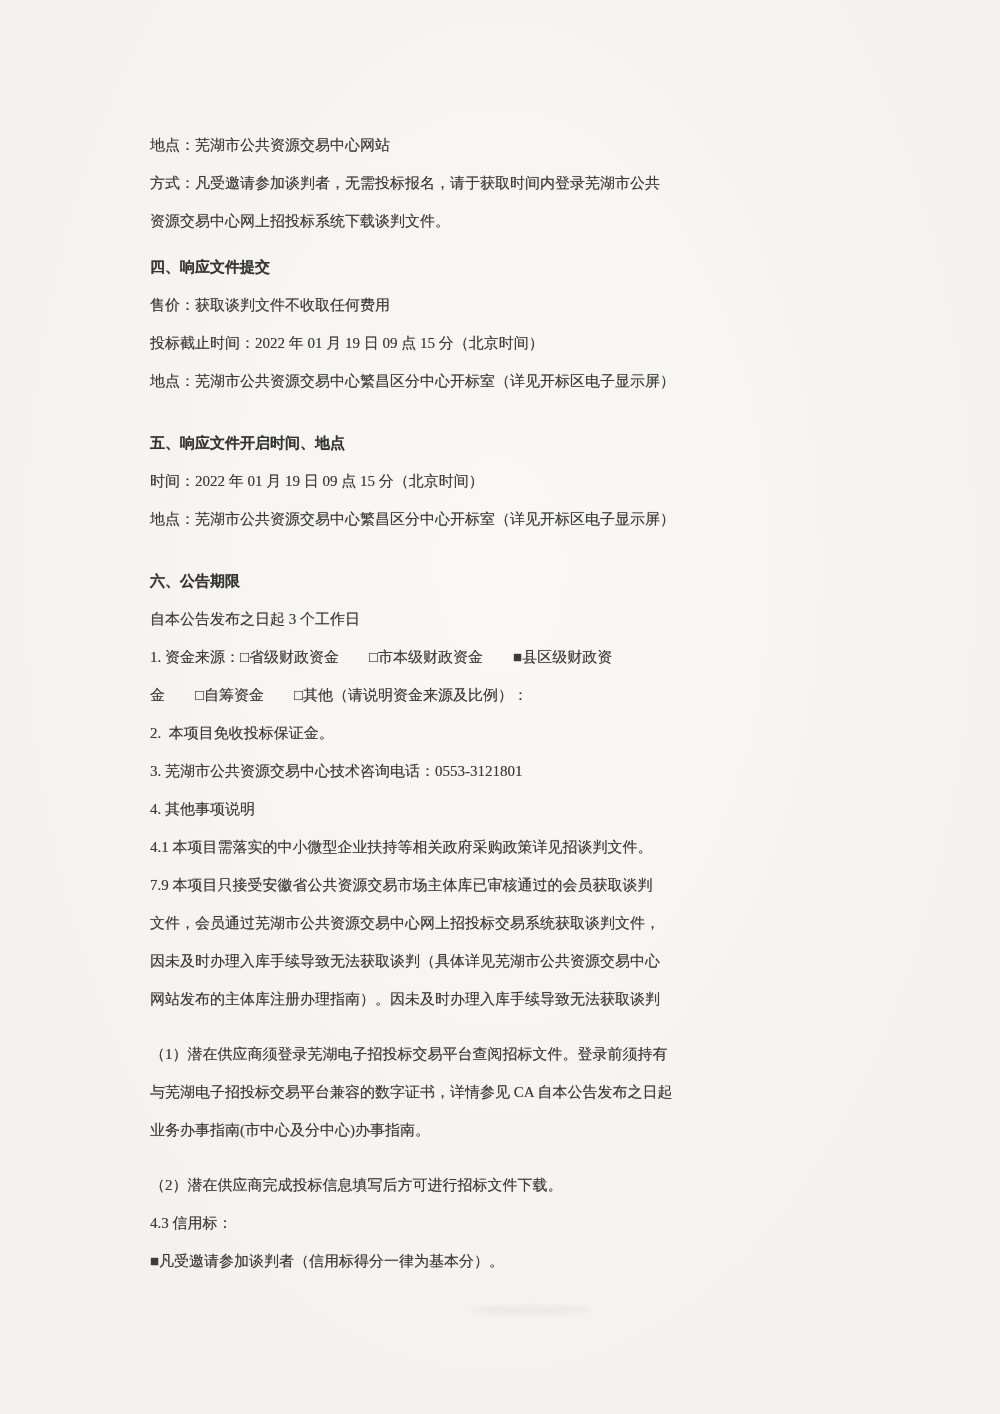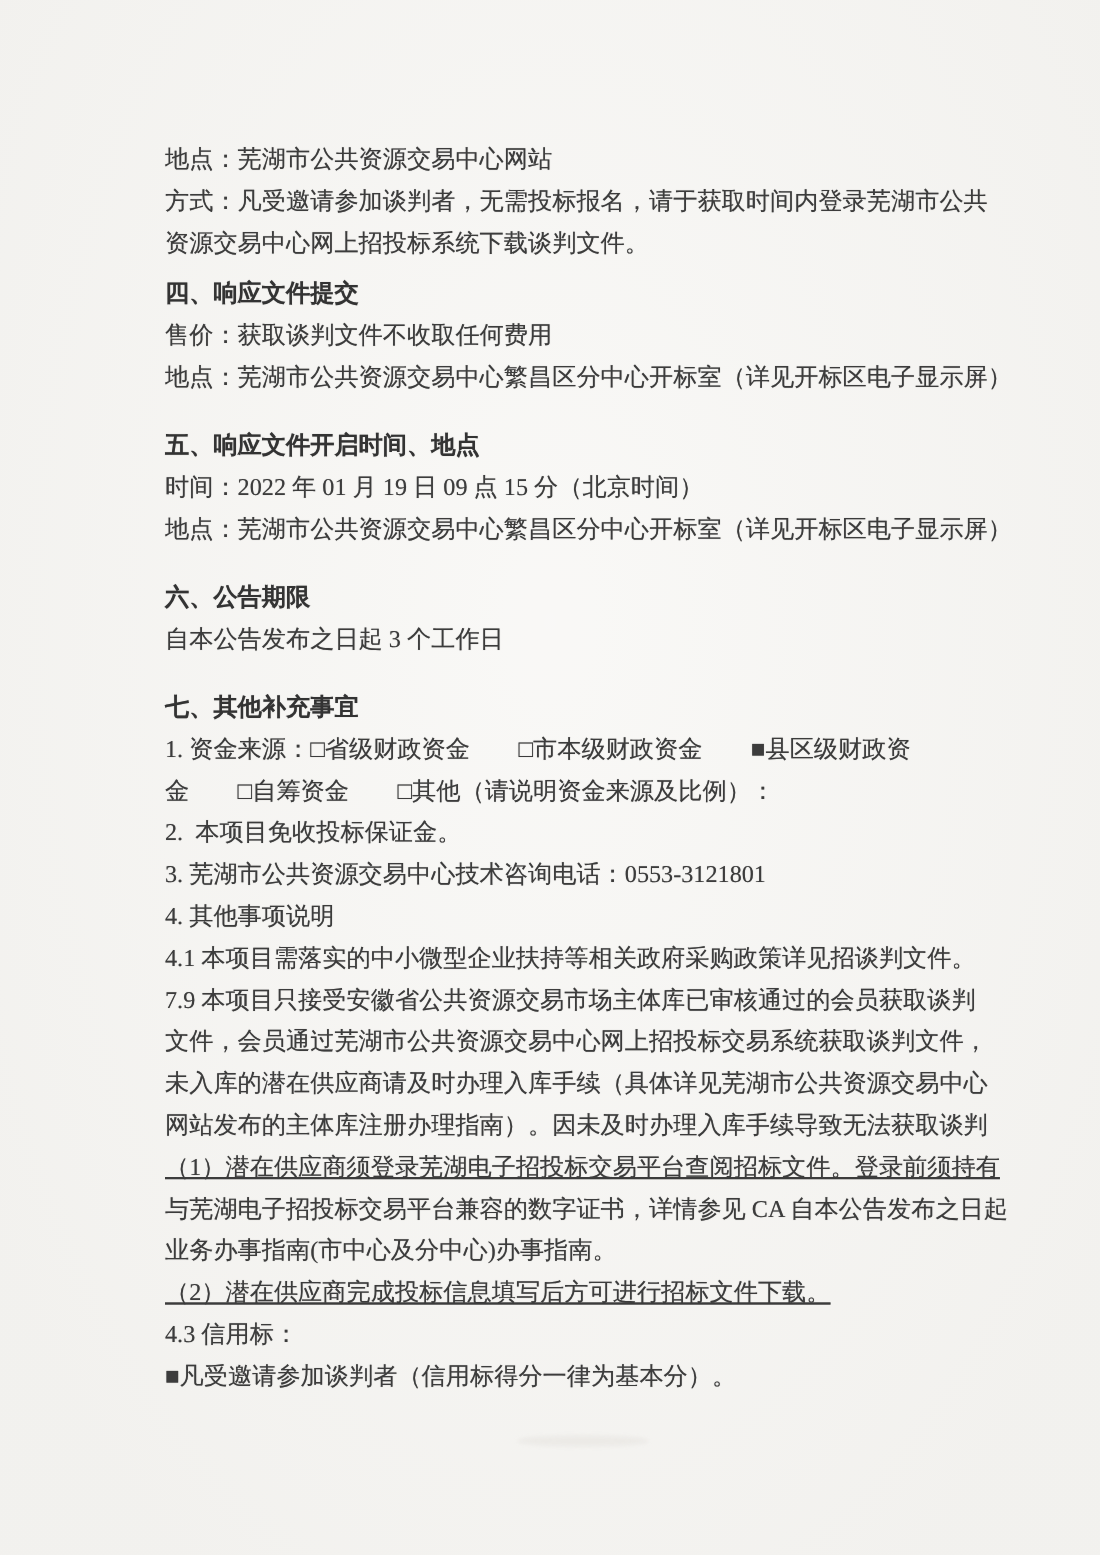--- a/index.html
+++ b/index.html
@@ -20,32 +20,32 @@
   }
   .content {
     position: absolute;
     left: 150px;
     top: 126px;
     width: 730px;
   }
   .line {
     height: 38px;
     line-height: 38px;
-    font-size: 22px;
+    font-size: 15px;
     white-space: pre;
     letter-spacing: 0px;
     text-shadow: 0 0 0.7px rgba(55,55,55,0.55);
   }
   .heading {
     font-weight: bold;
     color: #333333;
     margin-top: 24px;
   }
   .mt8 { margin-top: 8px; }
-  .mt9 { margin-top: 0; text-decoration: underline; }
+  .mt9 { margin-top: 17px; }
   
   .smudge {
     position: absolute;
     left: 470px;
     top: 1305px;
     width: 120px;
     height: 10px;
     background: rgba(180,175,165,0.12);
     border-radius: 50%;
     filter: blur(2px);
@@ -54,36 +54,36 @@
 </head>
 <body>
 
 <div class="page">
   <div class="content">
     <div class="line">地点：芜湖市公共资源交易中心网站</div>
     <div class="line">方式：凡受邀请参加谈判者，无需投标报名，请于获取时间内登录芜湖市公共</div>
     <div class="line">资源交易中心网上招投标系统下载谈判文件。</div>
     <div class="line heading mt8">四、响应文件提交</div>
     <div class="line">售价：获取谈判文件不收取任何费用</div>
+    <div class="line">投标截止时间：2022 年 01 月 19 日 09 点 15 分（北京时间）</div>
     <div class="line">地点：芜湖市公共资源交易中心繁昌区分中心开标室（详见开标区电子显示屏）</div>
     <div class="line heading">五、响应文件开启时间、地点</div>
     <div class="line">时间：2022 年 01 月 19 日 09 点 15 分（北京时间）</div>
     <div class="line">地点：芜湖市公共资源交易中心繁昌区分中心开标室（详见开标区电子显示屏）</div>
     <div class="line heading">六、公告期限</div>
     <div class="line">自本公告发布之日起 3 个工作日</div>
-    <div class="line heading">七、其他补充事宜</div>
     <div class="line">1. 资金来源：□省级财政资金　　□市本级财政资金　　■县区级财政资</div>
     <div class="line">金　　□自筹资金　　□其他（请说明资金来源及比例）：</div>
     <div class="line">2.  本项目免收投标保证金。</div>
     <div class="line">3. 芜湖市公共资源交易中心技术咨询电话：0553-3121801</div>
     <div class="line">4. 其他事项说明</div>
     <div class="line">4.1 本项目需落实的中小微型企业扶持等相关政府采购政策详见招谈判文件。</div>
     <div class="line">7.9 本项目只接受安徽省公共资源交易市场主体库已审核通过的会员获取谈判</div>
     <div class="line">文件，会员通过芜湖市公共资源交易中心网上招投标交易系统获取谈判文件，</div>
-    <div class="line">未入库的潜在供应商请及时办理入库手续（具体详见芜湖市公共资源交易中心</div>
+    <div class="line">因未及时办理入库手续导致无法获取谈判（具体详见芜湖市公共资源交易中心</div>
     <div class="line">网站发布的主体库注册办理指南）。因未及时办理入库手续导致无法获取谈判</div>
     <div class="line mt9">（1）潜在供应商须登录芜湖电子招投标交易平台查阅招标文件。登录前须持有</div>
     <div class="line">与芜湖电子招投标交易平台兼容的数字证书，详情参见 CA 自本公告发布之日起</div>
     <div class="line">业务办事指南(市中心及分中心)办事指南。</div>
     <div class="line mt9">（2）潜在供应商完成投标信息填写后方可进行招标文件下载。</div>
     <div class="line">4.3 信用标：</div>
     <div class="line">■凡受邀请参加谈判者（信用标得分一律为基本分）。</div>
   </div>
   <div class="smudge"></div>
 </div>

